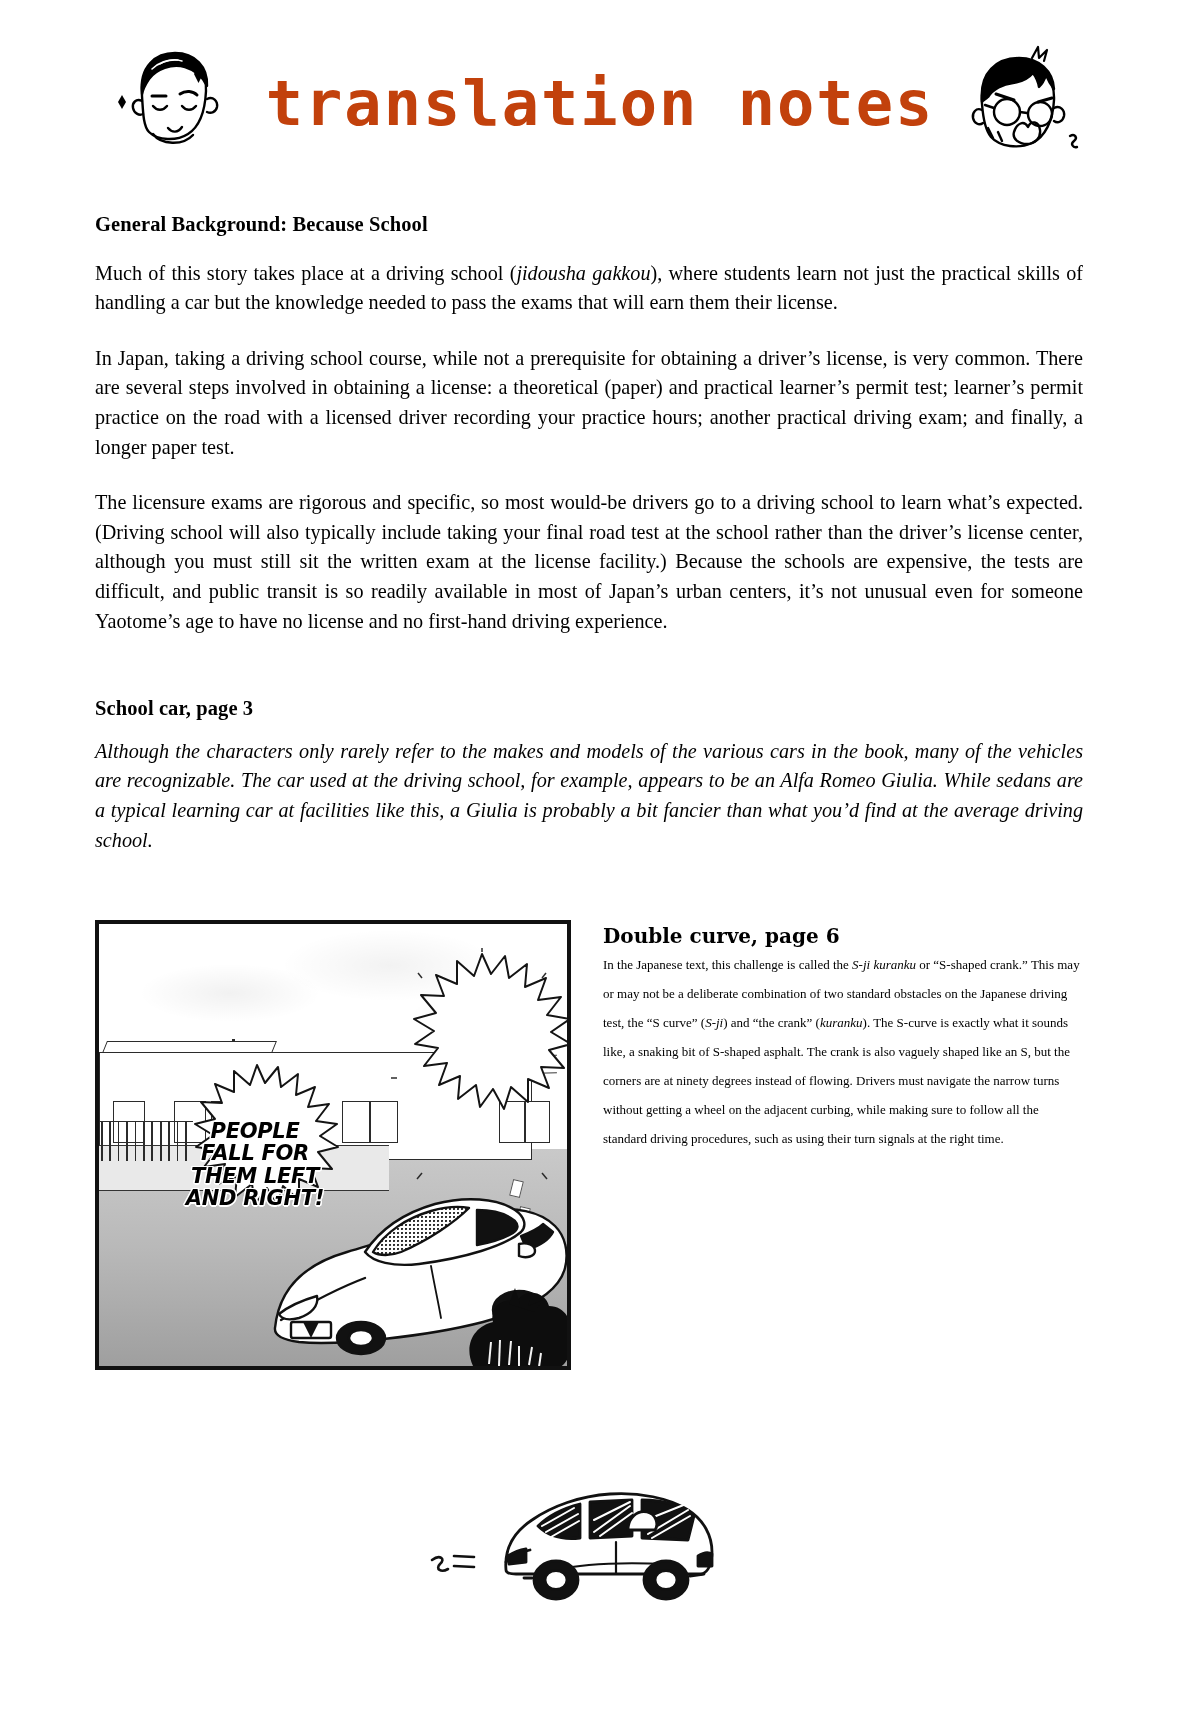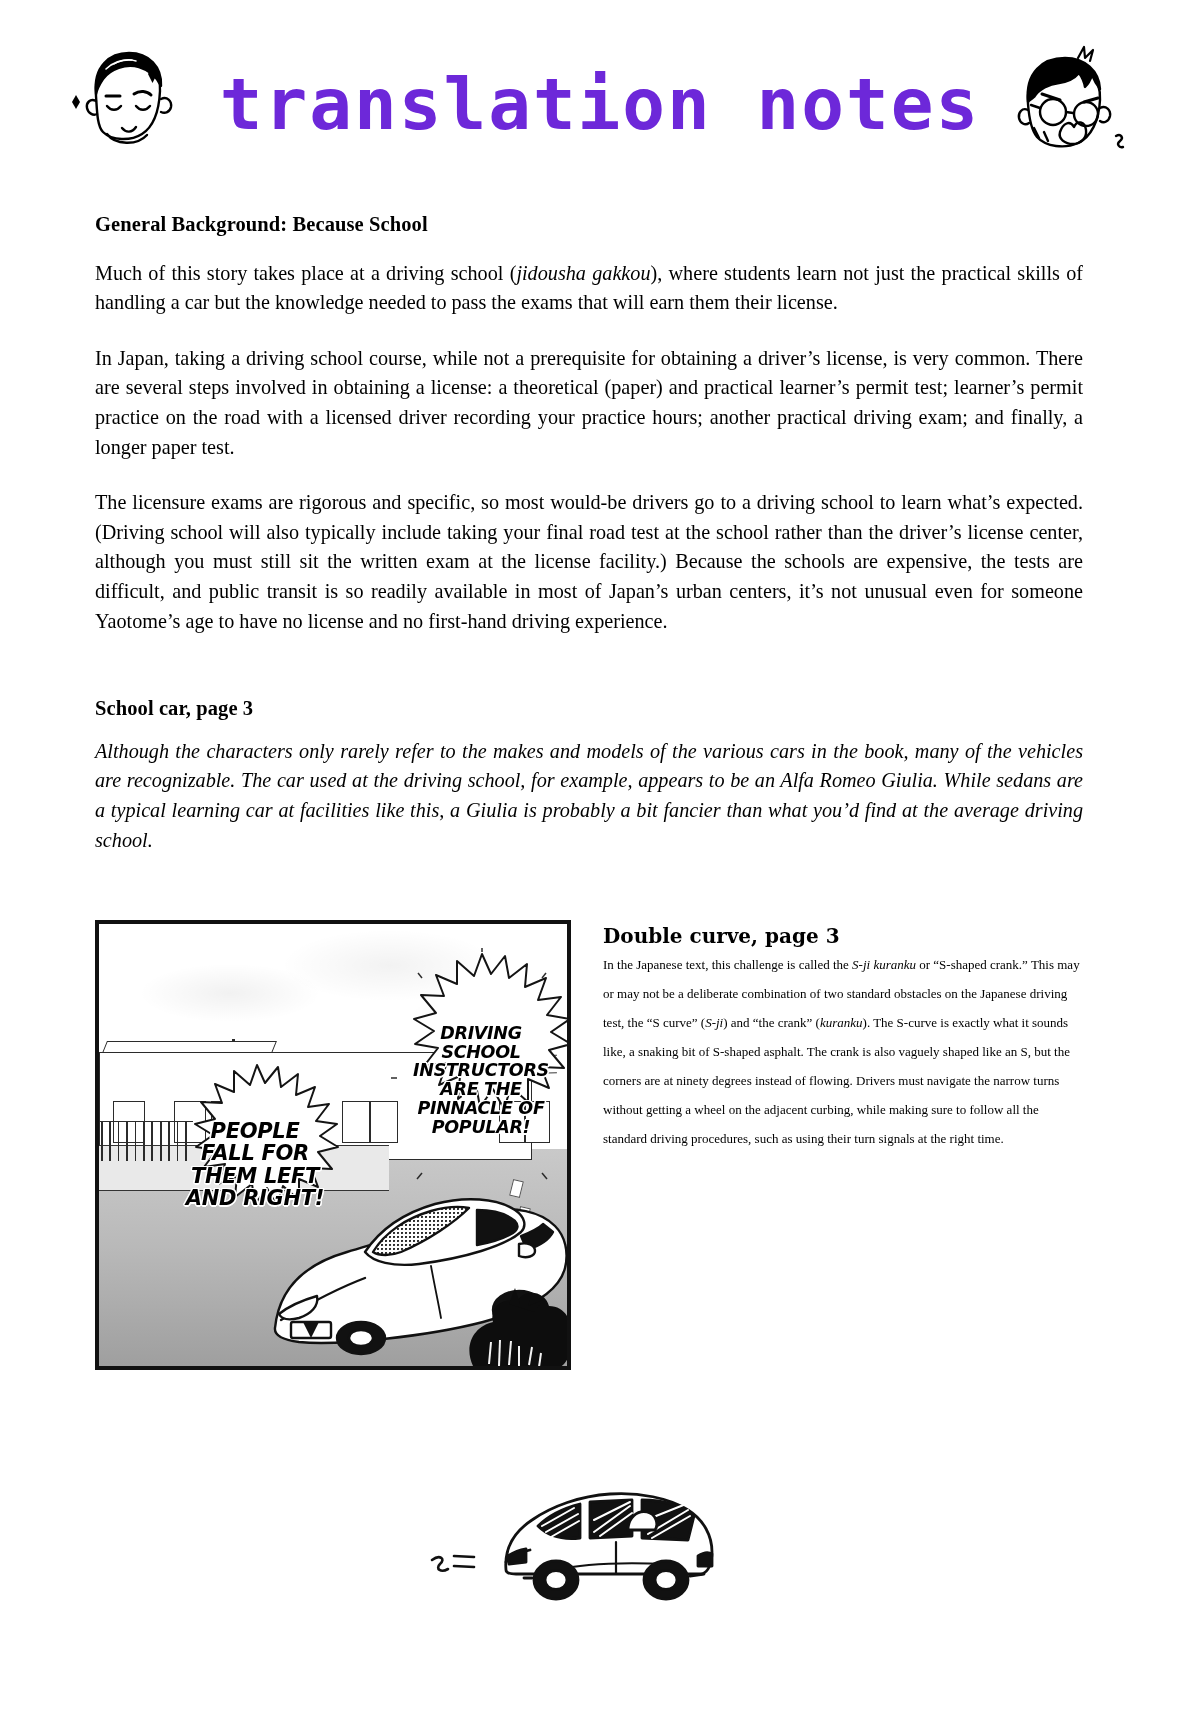--- a/index.html
+++ b/index.html
@@ -24,26 +24,26 @@
     top: 44px;
     width: 1200px;
     height: 120px;
     display: flex;
     align-items: center;
     justify-content: center;
     gap: 26px;
   }
   .header-title {
     font-family: "DejaVu Sans Mono", "Liberation Mono", monospace;
-    font-size: 71px;
+    font-size: 62px;
     font-weight: 700;
     letter-spacing: 2px;
     line-height: 1;
     white-space: nowrap;
-    color: #6d28d9;
+    color: #c2410c;
   }
   .doodle-head {
     width: 132px;
     height: 120px;
     flex: 0 0 auto;
   }
   .doodle-head svg { display: block; }
 
   
   .page {
@@ -454,32 +454,26 @@
             <path d="M102 5 l8 18 l13 -16 l3 20 l17 -13 l-2 21 l19 -8 l-7 20 l21 -3 l-13 17 l21 3 l-17 12 l18 11 l-20 5 l14 17 l-21 -1 l7 19 l-19 -8 l0 21 l-16 -14 l-6 20 l-10 -18 l-12 16 l-3 -20 l-17 13 l2 -21 l-19 8 l7 -20 l-21 3 l13 -17 l-21 -3 l17 -12 l-18 -11 l20 -5 l-14 -17 l21 1 l-7 -19 l19 8 l0 -21 l16 14 Z"></path>
           </g>
         </svg>
       </div>
 
       <div class="bubble-text" id="bubble-left-text">PEOPLE
 FALL FOR
 THEM LEFT
 AND RIGHT!</div>
 
-      <div class="bubble-text" id="bubble-right-text">DRIVING
-SCHOOL
-INSTRUCTORS
-ARE THE
-PINNACLE OF
-POPULAR!</div>
 
     </div>
   </div>
 
   <div class="right-notes">
-    <h3>Double curve, page 3</h3>
+    <h3>Double curve, page 6</h3>
     <p>
       <span>In the Japanese text, this challenge is called the </span><em class="romaji">S-ji kuranku</em><span> or “S-shaped crank.” This may or may not be a deliberate combination of two standard obstacles on the Japanese driving test, the “S curve” (</span><em class="romaji">S-ji</em><span>) and “the crank” (</span><em class="romaji">kuranku</em><span>). The S-curve is exactly what it sounds like, a snaking bit of S-shaped asphalt. The crank is also vaguely shaped like an S, but the corners are at ninety degrees instead of flowing. Drivers must navigate the narrow turns without getting a wheel on the adjacent curbing, while making sure to follow all the standard driving procedures, such as using their turn signals at the right time.</span>
     </p>
   </div>
 </div>
 
 <div class="footer-doodle">
   <svg viewBox="0 0 320 160" width="320" height="160" aria-hidden="true">
 
     <g stroke="#111" stroke-width="2.6" fill="none" stroke-linecap="round">

